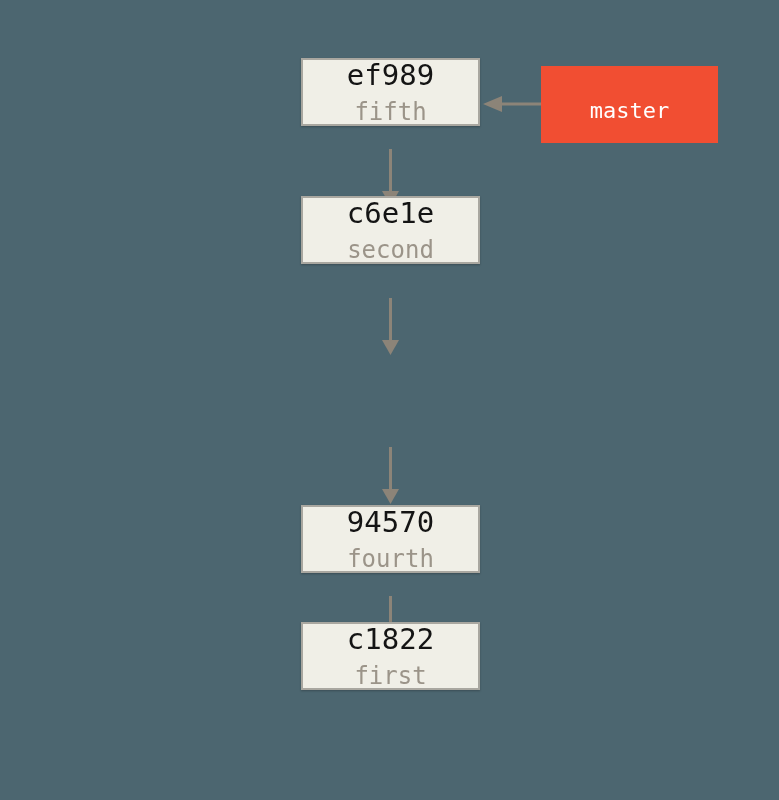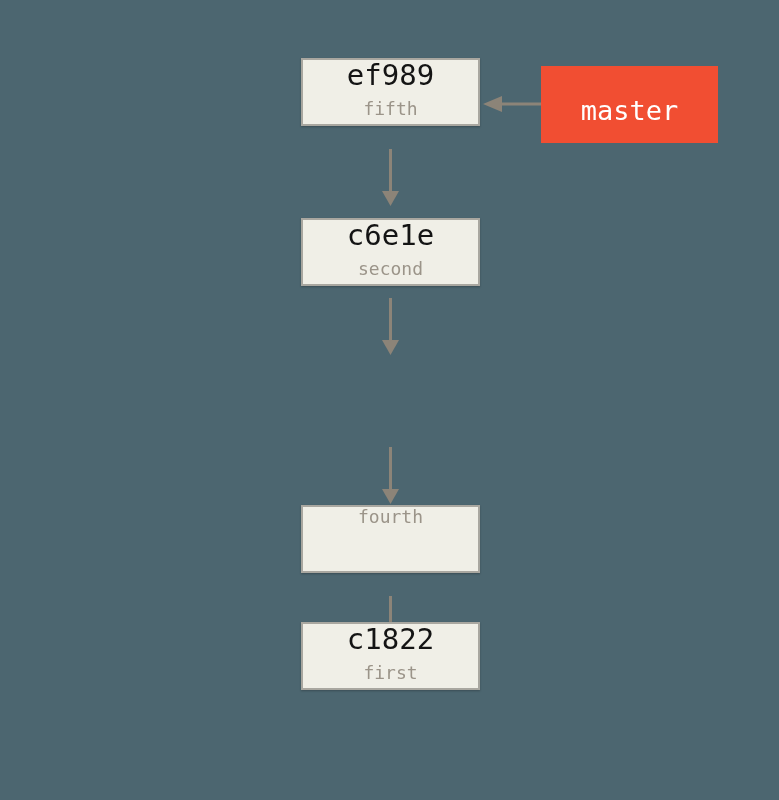--- a/index.html
+++ b/index.html
@@ -43,43 +43,43 @@
     gap:7px;
     box-shadow:0 1px 2px rgba(0,0,0,.25);
   }
   .commit .hash{
     font-size:29px;
     line-height:1.1;
     color:var(--hash-text);
     white-space:pre;
   }
   .commit .msg{
-    font-size:18px;
+    font-size:24px;
     line-height:1.1;
     color:var(--label-text);
     white-space:pre;
   }
   #commit-0{top:58px}
-  #commit-1{top:218px}
+  #commit-1{top:196px}
   #commit-2{top:356px}
   #commit-3{top:505px}
   #commit-4{top:622px}
   .branch{
     position:absolute;
     left:541px;
     top:66px;
     width:177px;
     height:77px;
     background:var(--branch-fill);
     display:flex;
     align-items:center;
     justify-content:center;
   }
   .branch .name{
-    font-size:27px;
+    font-size:22px;
     color:var(--branch-text);
     white-space:pre;
     margin-top:12px;
   }
 </style>
 </head>
 <body>
 
 <div class="canvas">
 
@@ -111,20 +111,21 @@
     <span class="msg">fifth</span>
   </div>
 
   <div class="commit" id="commit-1">
     <span class="hash">c6e1e</span>
     <span class="msg">second</span>
   </div>
 
 
   <div class="commit" id="commit-3">
+    <span class="hash">94570</span>
     <span class="msg">fourth</span>
   </div>
 
   <div class="commit" id="commit-4">
     <span class="hash">c1822</span>
     <span class="msg">first</span>
   </div>
 
   <div class="branch">
     <span class="name">master</span>

